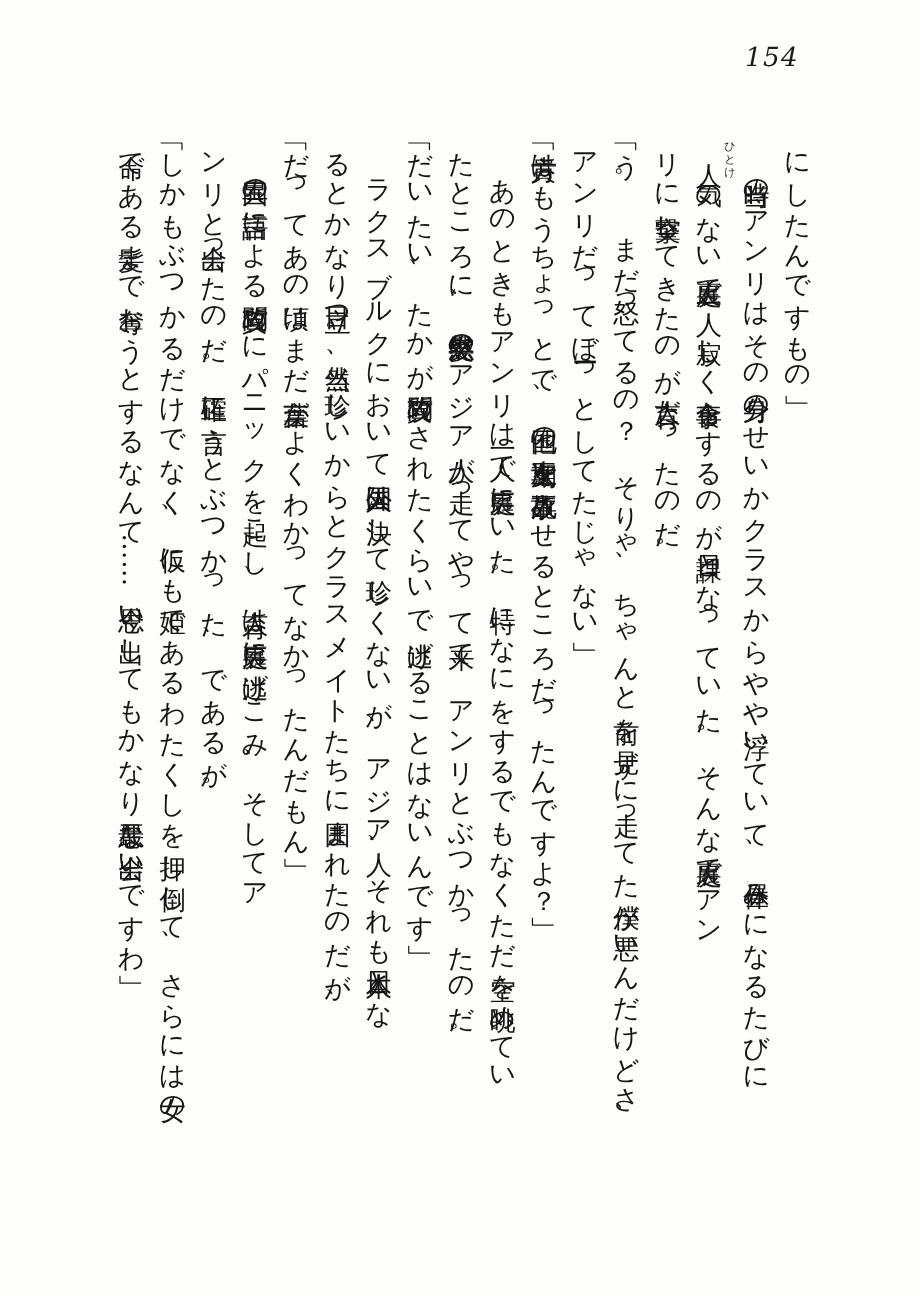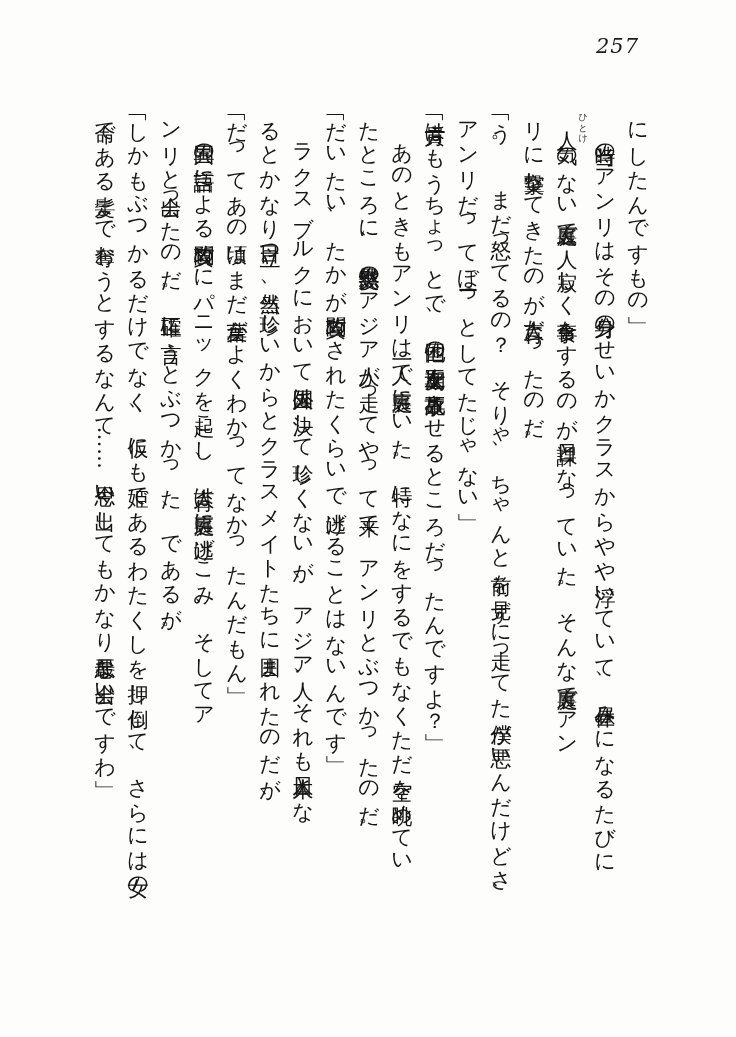--- a/index.html
+++ b/index.html
@@ -50,21 +50,21 @@
   rt {
     font-size: 9px;
     letter-spacing: 0;
     color: #2a2a2a;
   }
 </style>
 </head>
 <body>
 
 <div class="page">
-  <div class="page-number">257</div>
+  <div class="page-number">154</div>
   <div class="text-block">
       <div class="tline">にしたんですもの」</div>
       <div class="tline">　当時のアンリはその身分のせいかクラスからやや浮いていて、昼休みになるたびに</div>
       <div class="tline"><ruby><span>人気</span><rt>ひとけ</rt></ruby><span>のない裏庭で一人、寂しく食事をするのが日課となっていた。そんな裏庭でアン</span></div>
       <div class="tline">リに突撃してきたのが育人だったのだ。</div>
       <div class="tline">「う。　まだ怒ってるの？　そりゃ、ちゃんと前を見ずに走ってた僕が悪いんだけどさ、</div>
       <div class="tline">アンリだってぼーっとしてたじゃない」</div>
       <div class="tline">「貴方はもうちょっとで、他国の次期王女を事故死させるところだったんですよ？」</div>
       <div class="tline">　あのときもアンリは一人で裏庭にいた。特になにをするでもなくただ空を眺めてい</div>
       <div class="tline">たところに、突然黒髪のアジア人が走ってやって来て、アンリとぶつかったのだ。</div>

